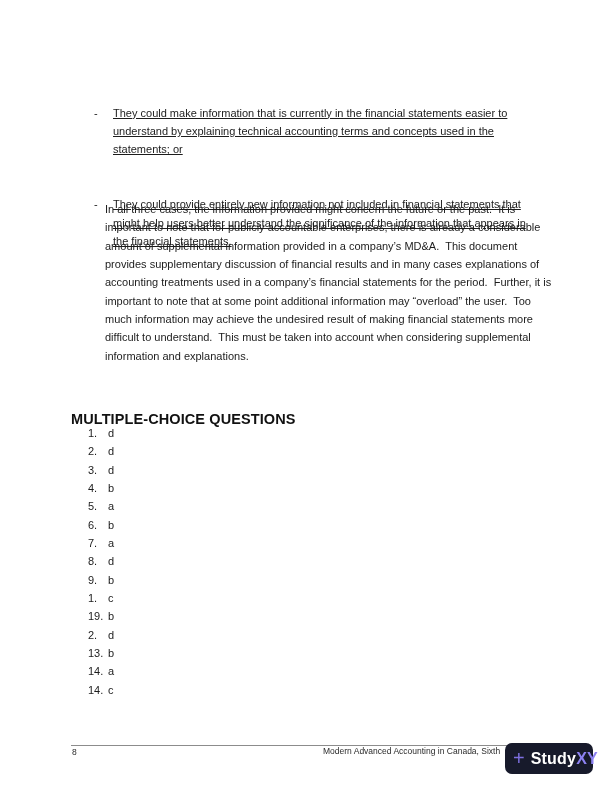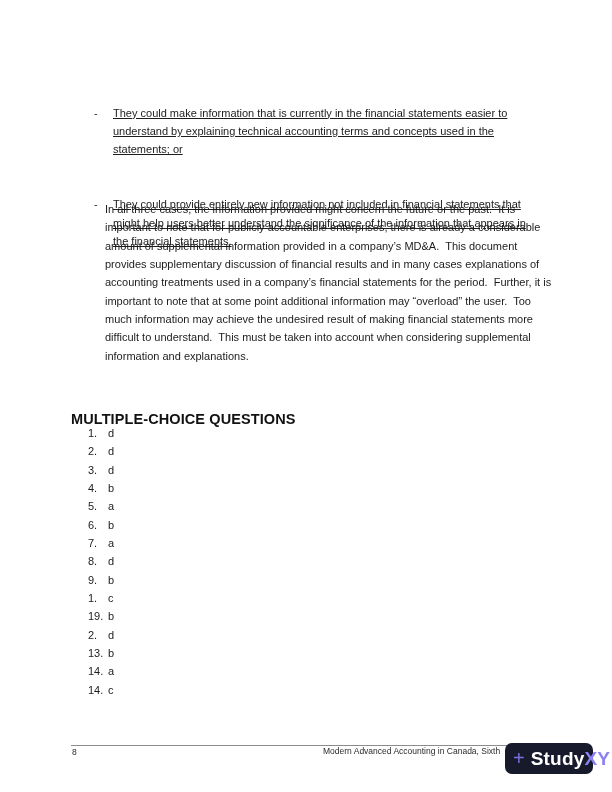--- a/index.html
+++ b/index.html
@@ -33,21 +33,21 @@
   .book-title {
     position:absolute; left:323px; top:746px; font-size:8.5px; 
     color:#2b2b2b; white-space:nowrap;
   }
   .badge {
     position:absolute; left:505px; top:743px; width:88px; height:31px;
     background:#171a2b; border-radius:7px; display:flex; align-items:center;
     padding-left:8px; cursor:pointer; z-index:5;
   }
   .badge .plus { color:#7e6fe0; font-size:20px; font-weight:300; line-height:1; margin-right:6px; margin-top:-2px; }
-  .badge .brand { color:#ffffff; font-size:19px; font-weight:bold; letter-spacing:0.2px; }
+  .badge .brand { color:#ffffff; font-size:16px; font-weight:bold; letter-spacing:0.2px; }
   .badge .brand .xy { color:#8d82f2; }
 </style>
 </head>
 <body>
 
 <div class="page">
 
   <div class="bullet-list bodytext">
     <div class="bullet-item">
       <span class="dash">-</span>

